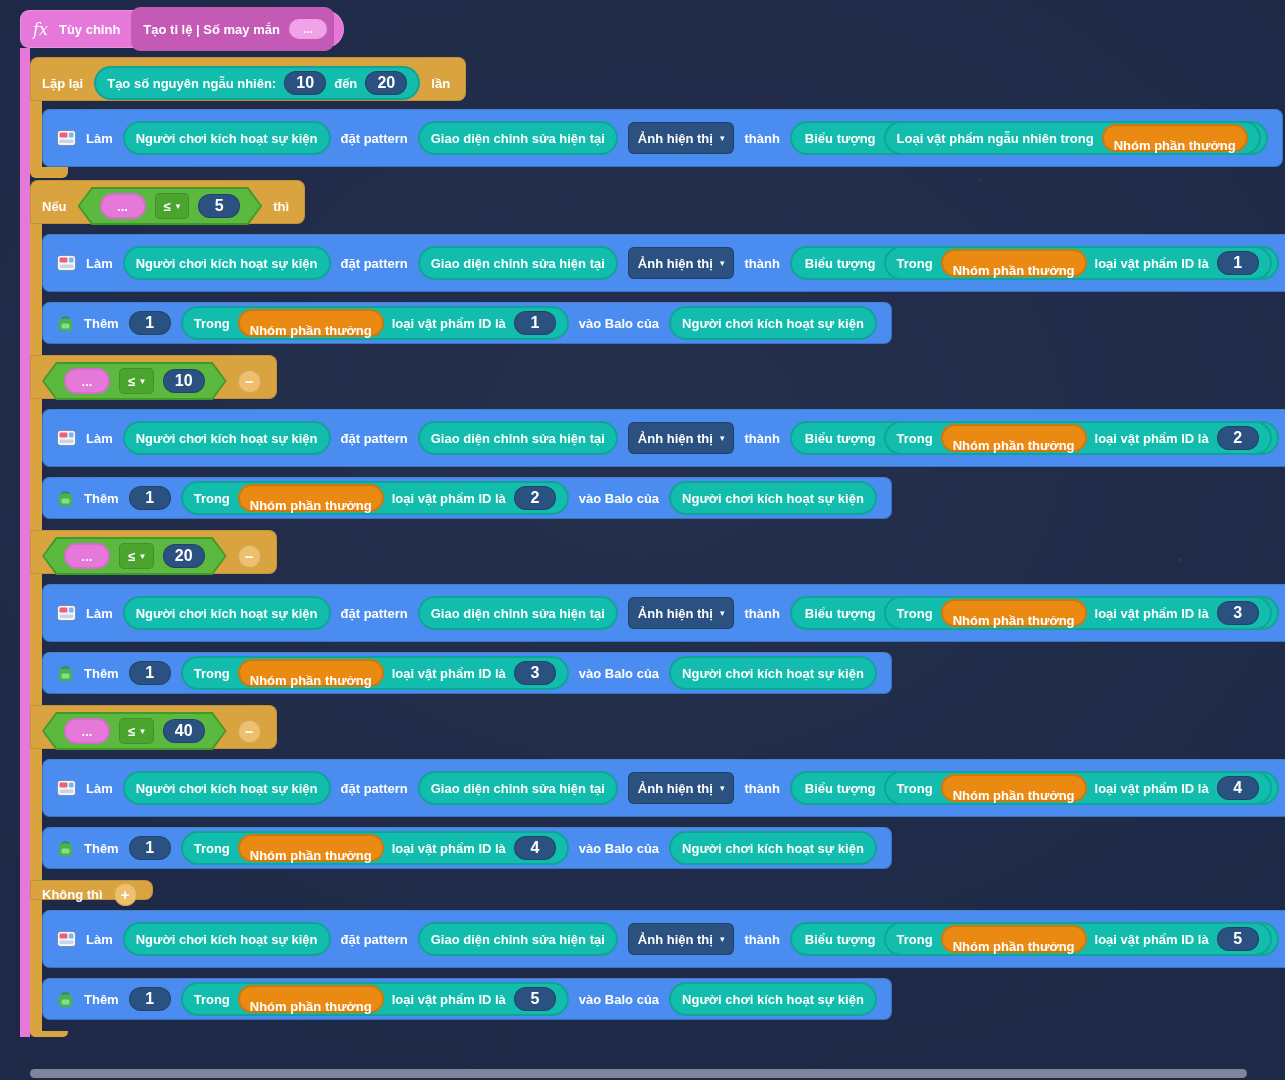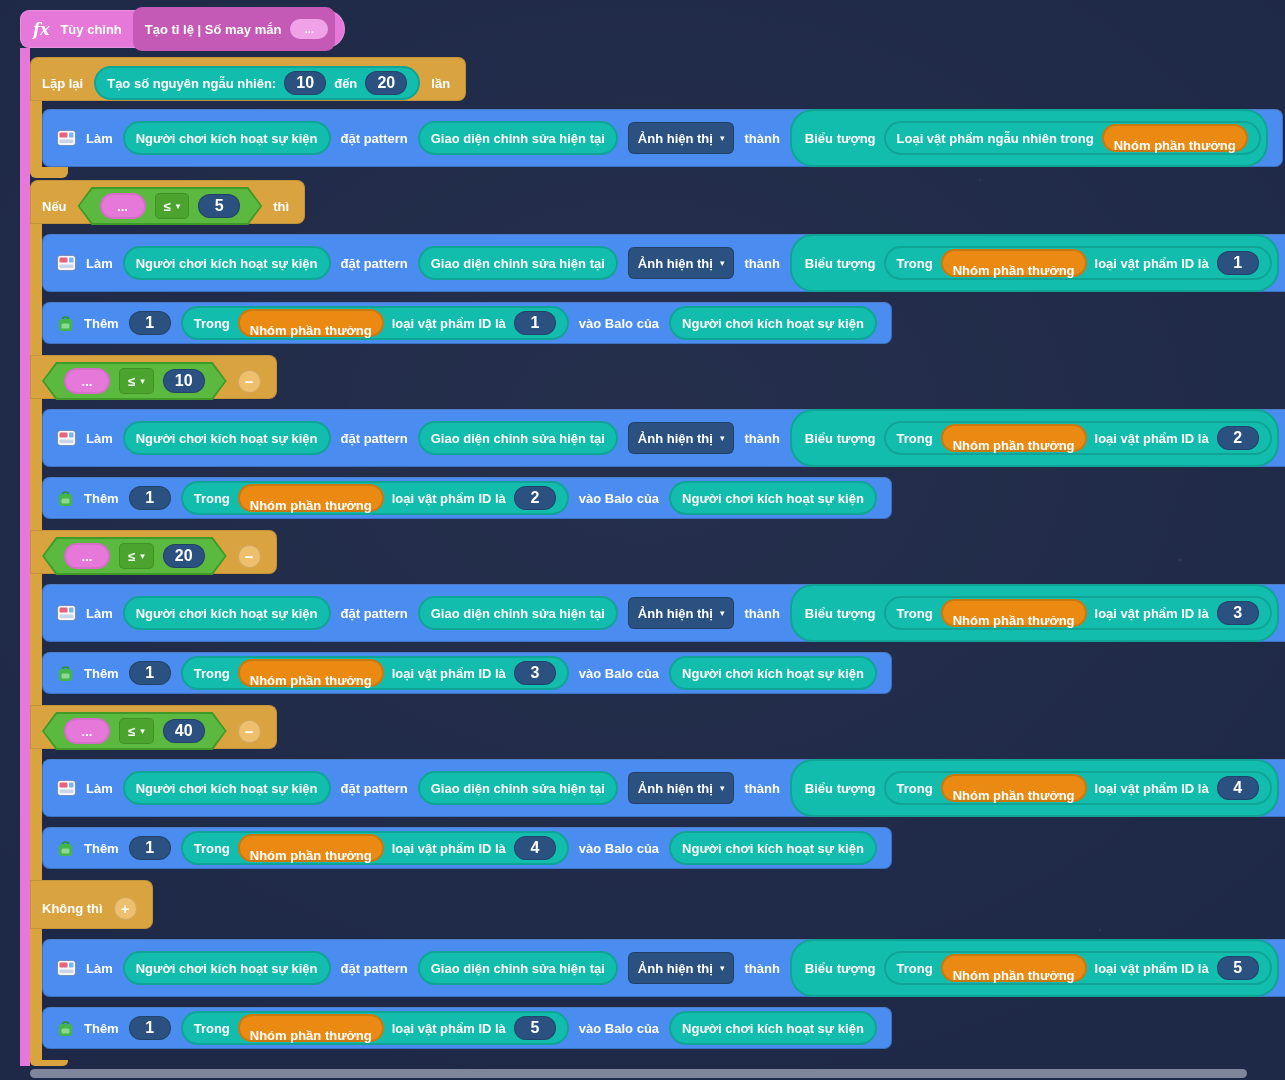--- a/index.html
+++ b/index.html
@@ -22,54 +22,54 @@
       radial-gradient(2px 2px at 420px 260px, rgba(255,255,255,.10), transparent),
       radial-gradient(2px 2px at 980px 180px, rgba(255,255,255,.08), transparent),
       radial-gradient(2px 2px at 1180px 560px, rgba(255,255,255,.10), transparent),
       radial-gradient(2px 2px at 660px 760px, rgba(255,255,255,.07), transparent),
       radial-gradient(2px 2px at 300px 950px, rgba(255,255,255,.08), transparent),
       radial-gradient(2px 2px at 1100px 930px, rgba(255,255,255,.08), transparent),
       radial-gradient(900px 700px at 50% 40%, rgba(255,255,255,.03), transparent);
   }
   .workspace{position:absolute;left:20px;top:10px}
   .t{color:#fff;font-weight:700;font-size:13px;white-space:nowrap;line-height:1}
-  .fx{font-family:"DejaVu Serif",serif;font-style:italic;font-weight:700;font-size:16px;color:#fff}
+  .fx{font-family:"DejaVu Serif",serif;font-style:italic;font-weight:400;font-size:16px;color:#fff}
 
   
   .fn-header{display:inline-flex;align-items:center;gap:11px;height:38px;background:var(--pink);
     border-radius:9px 19px 19px 9px;padding:0 10px 0 13px;box-shadow:inset 0 0 0 1px rgba(255,255,255,.18)}
   .fn-name{display:inline-flex;align-items:center;gap:9px;height:44px;background:var(--pink-dark);
     border-radius:9px;padding:0 7px 0 12px}
   .fn-param{display:inline-flex;align-items:center;justify-content:center;height:20px;min-width:38px;
     border-radius:10px;background:var(--pink-light);color:#fff;font-weight:700;font-size:11px}
   .fn-body{border-left:10px solid var(--pink);padding-top:9px;display:flex;flex-direction:column;align-items:flex-start}
 
   
   .block{display:flex;flex-direction:column;align-items:flex-start}
   .ctl-header{display:inline-flex;align-items:center;gap:11px;height:44px;background:var(--orange);
     border-radius:8px 8px 8px 0;padding:8px 16px 0 12px;box-shadow:inset 0 0 0 1px rgba(0,0,0,.10)}
   .elseif-bar,.else-bar{border-radius:0 8px 8px 0}
-  .else-bar{height:49px}
+  .else-bar{height:20px}
   .branch{border-left:12px solid var(--orange);padding:10px 0 11px 0;display:flex;flex-direction:column;
     align-items:flex-start;gap:10px}
   .repeat-body{padding:8px 0 0 0}
   .repeat-foot{width:38px;height:11px;background:var(--orange);border-radius:0 0 6px 6px}
   .if-foot{width:38px;height:6px;background:var(--orange);border-radius:0 0 5px 5px}
   .mb2{margin-bottom:2px}
 
   
   .stmt{display:inline-flex;align-items:center;gap:10px;background:var(--blue);border-radius:8px;
     padding:0 15px;box-shadow:inset 0 0 0 1px rgba(0,0,0,.18), inset 0 1px 0 rgba(255,255,255,.12)}
   .stmt.lam{height:58px}
   .stmt.them{height:42px}
 
   
   .cap{display:inline-flex;align-items:center;gap:8px;height:34px;border-radius:17px;background:var(--teal);
     box-shadow:inset 0 0 0 2px rgba(0,0,0,.13);padding:0 13px}
-  .cap.outer{height:58px;border-radius:23px;padding:0 7px 0 15px}
+  .cap.outer{height:34px;border-radius:23px;padding:0 7px 0 15px}
   .cap-orange{display:inline-flex;align-items:flex-end;height:28px;border-radius:14px;background:var(--vorange);
     box-shadow:inset 0 0 0 2px rgba(0,0,0,.13);padding:0 12px}
   .pill{display:inline-flex;align-items:center;justify-content:center;height:24px;min-width:42px;
     border-radius:12px;background:var(--navy);padding:0 9px;box-shadow:inset 0 0 0 1px rgba(0,0,0,.18)}
   .pill .t{font-size:16px}
   .dd{display:inline-flex;align-items:center;gap:7px;height:28px;border-radius:6px;background:var(--navy);
     padding:16px 10px;box-shadow:inset 0 0 0 1px rgba(0,0,0,.2)}
   .caret{color:#fff;font-size:9px;line-height:1}
 
   

